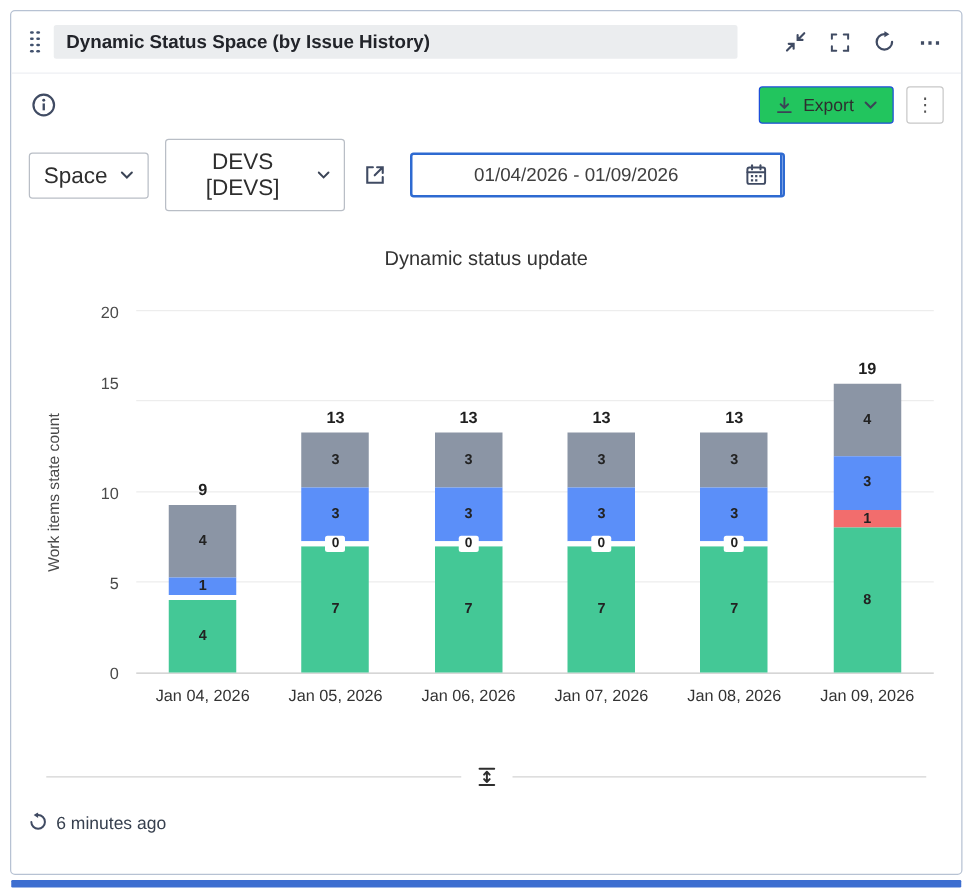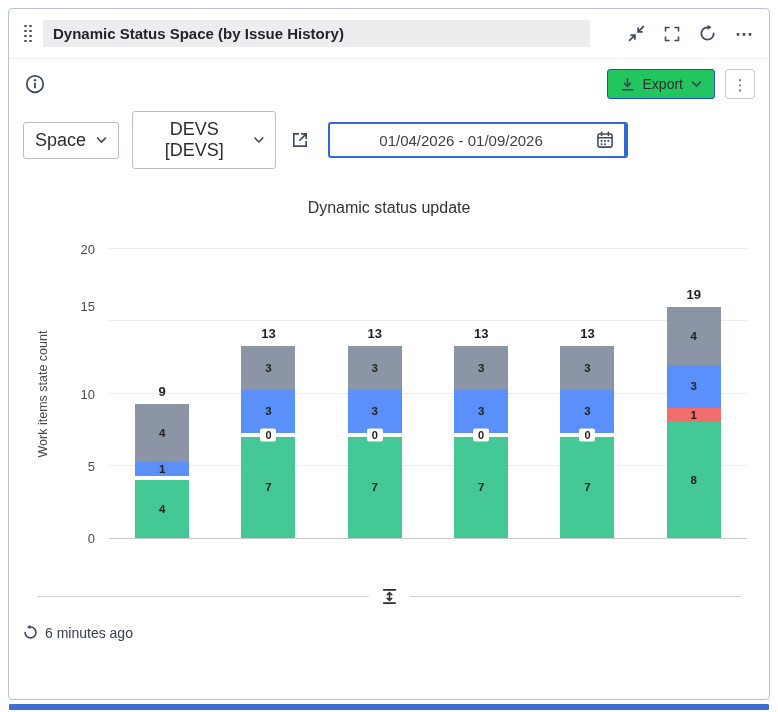--- a/index.html
+++ b/index.html
@@ -321,20 +321,28 @@
               <span class="seg-label">1</span>
             </div>
             <div class="bar-seg" style="height: 115.6px; background: rgb(68, 200, 150);">
               <span class="seg-label">8</span>
             </div>
             <div class="bar-total">19</div>
           </div>
         </div>
       </div>
   </div>
+  <div class="x-labels">
+      <div class="xlabel">Jan 04, 2026</div>
+      <div class="xlabel">Jan 05, 2026</div>
+      <div class="xlabel">Jan 06, 2026</div>
+      <div class="xlabel">Jan 07, 2026</div>
+      <div class="xlabel">Jan 08, 2026</div>
+      <div class="xlabel">Jan 09, 2026</div>
+    </div>
 
 
   <div class="resize-row">
     <div class="resize-line"></div>
     <button class="resize-handle">
       <svg width="17" height="17" viewBox="0 0 16 16" fill="none" stroke="currentColor" stroke-width="1.5" stroke-linecap="round">
         <line x1="2.5" y1="1.8" x2="13.5" y2="1.8"></line>
         <line x1="2.5" y1="14.2" x2="13.5" y2="14.2"></line>
         <path d="M8 4.2 V11.8 M8 4.2 L5.9 6.3 M8 4.2 L10.1 6.3 M8 11.8 L5.9 9.7 M8 11.8 L10.1 9.7"></path>
       </svg>

